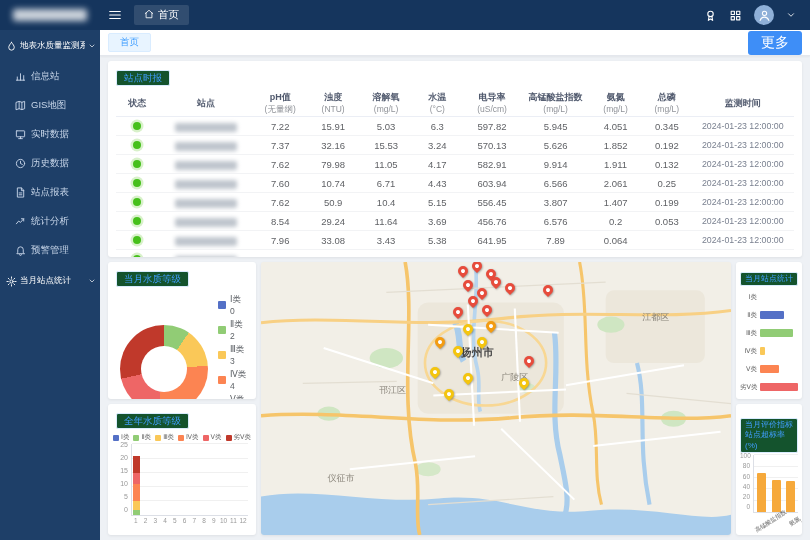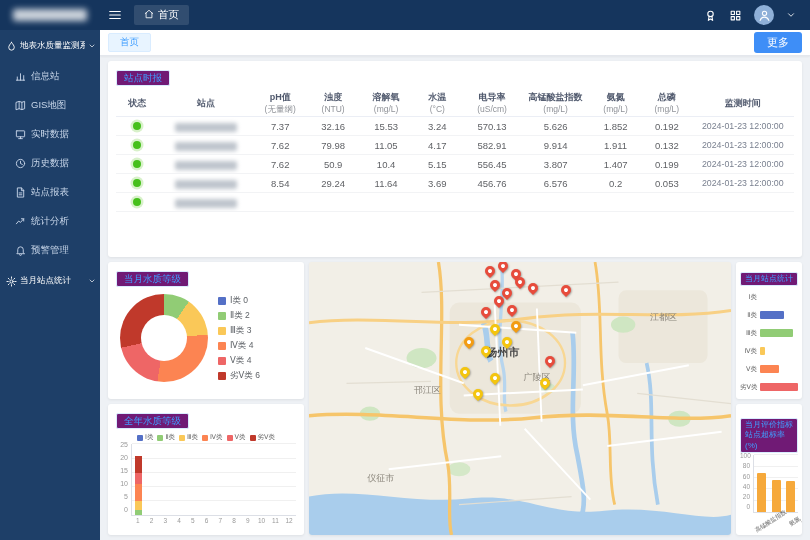--- a/index.html
+++ b/index.html
@@ -27,43 +27,43 @@
   .sidebar{position:absolute;top:30px;left:0;width:100px;height:510px;background:#1e3f68;z-index:10;overflow:hidden}
   .side-section{display:flex;align-items:center;gap:3px;padding:10px 4px 10px 6px;color:#fff;font-size:8.5px;cursor:pointer;white-space:nowrap}
   .side-section .side-label{flex:1;overflow:hidden}
   .side-item{display:flex;align-items:center;gap:5px;padding:8px 4px 8px 15px;color:#c9d7ea;font-size:9.5px;cursor:pointer;white-space:nowrap}
 
   
   .main{position:absolute;top:30px;left:100px;width:710px;height:510px;display:flex;flex-direction:column}
   .tabbar{height:26px;background:#fff;border-bottom:1px solid #e4e7ed;display:flex;align-items:center;
     padding:0 8px;box-shadow:0 1px 2px rgba(0,0,0,.05);flex:none}
   .tab{font-size:9.5px;color:#409eff;background:#e8f4ff;border:1px solid #d9ecff;padding:2px 11px;border-radius:2px;cursor:pointer}
-  .more-btn{margin-left:auto;background:#3e8ef7;color:#fff;border:none;font-size:11px;padding:3px 13px;border-radius:3px;cursor:pointer}
+  .more-btn{margin-left:auto;background:#3e8ef7;color:#fff;border:none;font-size:14px;padding:3px 13px;border-radius:3px;cursor:pointer}
   .content{flex:1;padding:5px 8px;display:flex;flex-direction:column;gap:5px;min-height:0;overflow:hidden}
 
   .panel{background:#fff;border-radius:3px;box-shadow:0 1px 3px rgba(0,0,0,.07);padding:6px 8px;overflow:hidden}
-  .panel-title{display:inline-block;font-size:9.5px;color:#409eff;background:#701a75;border:1px solid #d9ecff;
+  .panel-title{display:inline-block;font-size:9.5px;color:#409eff;background:#14532d;border:1px solid #d9ecff;
     border-radius:2px;padding:1px 7px;line-height:1.3}
   .panel-title.small{font-size:8px;padding:1px 4px}
 
   
   .table-panel{height:196px;flex:none}
   table{width:100%;border-collapse:collapse;table-layout:fixed;margin-top:4px}
   th{font-size:9px;color:#515a6e;font-weight:bold;text-align:center;padding:2px 1px;line-height:1.25;
     border-bottom:1px solid #ebeef5;vertical-align:middle}
   th .unit{display:block;font-weight:normal;color:#909399;font-size:8.5px}
   td{font-size:9.5px;color:#606266;text-align:center;height:19px;padding:0 1px;
     border-bottom:1px solid #f2f3f5;white-space:nowrap;overflow:hidden}
   td.time{font-size:8.8px;color:#7a8190}
   .status-dot{display:inline-block;width:8px;height:8px;border-radius:50%;background:#46c01b;box-shadow:0 0 0 2.5px #d8f1ca}
   .redacted{display:inline-block;width:62px;height:9px;background:#bfc5cd;filter:blur(2px);border-radius:2px;vertical-align:middle}
 
   
   .bottom-grid{flex:1;display:flex;gap:5px;min-height:0}
-  .col-left{width:196px;flex:none;display:flex;flex-direction:column;gap:5px}
+  .col-left{width:148px;flex:none;display:flex;flex-direction:column;gap:5px}
   .donut-panel{height:137px;flex:none}
   .annual-panel{flex:1;min-height:0}
   .map-wrap{flex:1;position:relative;border-radius:3px;overflow:hidden;background:#f2efe7;box-shadow:0 1px 3px rgba(0,0,0,.07)}
   .col-right{width:66px;flex:none;display:flex;flex-direction:column;gap:5px}
   .stats-panel{height:137px;flex:none;padding:5px 4px}
   .exceed-panel{flex:1;min-height:0;padding:14px 4px}
 
   
   .donut-row{display:flex;align-items:center;gap:10px;margin-top:7px;padding-left:4px}
   .donut{width:88px;height:88px;border-radius:50%;position:relative;flex:none}
@@ -270,20 +270,33 @@
                 <th>高锰酸盐指数<span class="unit">(mg/L)</span></th>
                 <th>氨氮<span class="unit">(mg/L)</span></th>
                 <th>总磷<span class="unit">(mg/L)</span></th>
                 <th>监测时间</th>
               </tr>
             </thead>
           <tbody id="station-tbody">
               <tr>
                 <td><span class="status-dot"></span></td>
                 <td><span class="redacted"></span></td>
+                <td>7.22</td>
+                <td>15.91</td>
+                <td>5.03</td>
+                <td>6.3</td>
+                <td>597.82</td>
+                <td>5.945</td>
+                <td>4.051</td>
+                <td>0.345</td>
+                <td class="time">2024-01-23 12:00:00</td>
+              </tr>
+              <tr>
+                <td><span class="status-dot"></span></td>
+                <td><span class="redacted"></span></td>
                 <td>7.37</td>
                 <td>32.16</td>
                 <td>15.53</td>
                 <td>3.24</td>
                 <td>570.13</td>
                 <td>5.626</td>
                 <td>1.852</td>
                 <td>0.192</td>
                 <td class="time">2024-01-23 12:00:00</td>
               </tr>
@@ -296,20 +309,33 @@
                 <td>4.17</td>
                 <td>582.91</td>
                 <td>9.914</td>
                 <td>1.911</td>
                 <td>0.132</td>
                 <td class="time">2024-01-23 12:00:00</td>
               </tr>
               <tr>
                 <td><span class="status-dot"></span></td>
                 <td><span class="redacted"></span></td>
+                <td>7.60</td>
+                <td>10.74</td>
+                <td>6.71</td>
+                <td>4.43</td>
+                <td>603.94</td>
+                <td>6.566</td>
+                <td>2.061</td>
+                <td>0.25</td>
+                <td class="time">2024-01-23 12:00:00</td>
+              </tr>
+              <tr>
+                <td><span class="status-dot"></span></td>
+                <td><span class="redacted"></span></td>
                 <td>7.62</td>
                 <td>50.9</td>
                 <td>10.4</td>
                 <td>5.15</td>
                 <td>556.45</td>
                 <td>3.807</td>
                 <td>1.407</td>
                 <td>0.199</td>
                 <td class="time">2024-01-23 12:00:00</td>
               </tr>
@@ -317,20 +343,33 @@
                 <td><span class="status-dot"></span></td>
                 <td><span class="redacted"></span></td>
                 <td>8.54</td>
                 <td>29.24</td>
                 <td>11.64</td>
                 <td>3.69</td>
                 <td>456.76</td>
                 <td>6.576</td>
                 <td>0.2</td>
                 <td>0.053</td>
+                <td class="time">2024-01-23 12:00:00</td>
+              </tr>
+              <tr>
+                <td><span class="status-dot"></span></td>
+                <td><span class="redacted"></span></td>
+                <td>7.96</td>
+                <td>33.08</td>
+                <td>3.43</td>
+                <td>5.38</td>
+                <td>641.95</td>
+                <td>7.89</td>
+                <td>0.064</td>
+                <td></td>
                 <td class="time">2024-01-23 12:00:00</td>
               </tr>
               <tr>
                 <td><span class="status-dot"></span></td>
                 <td><span class="redacted"></span></td>
                 <td></td>
                 <td></td>
                 <td></td>
                 <td></td>
                 <td></td>

